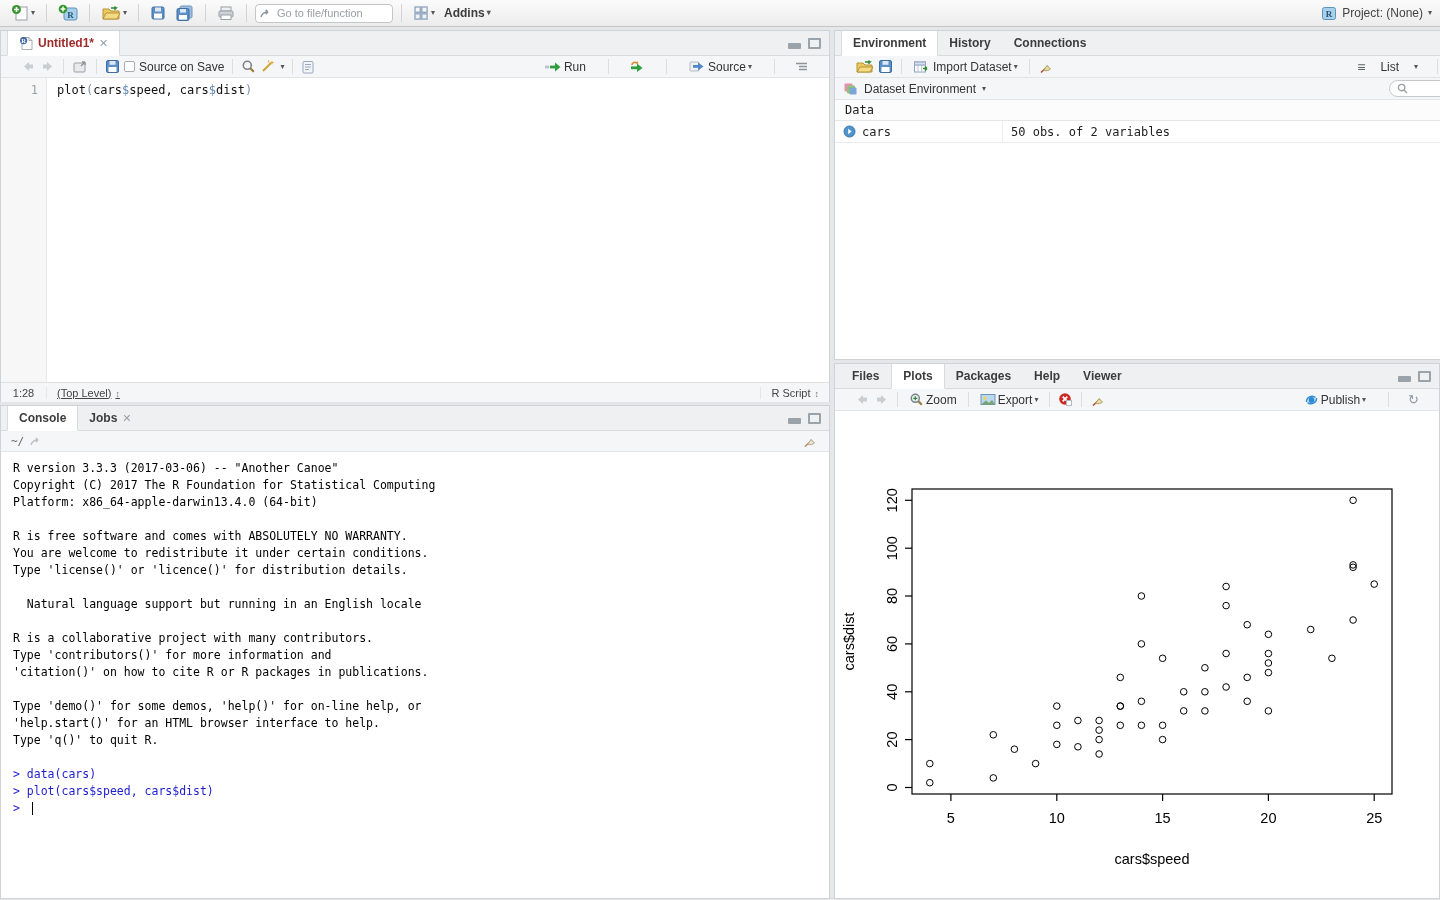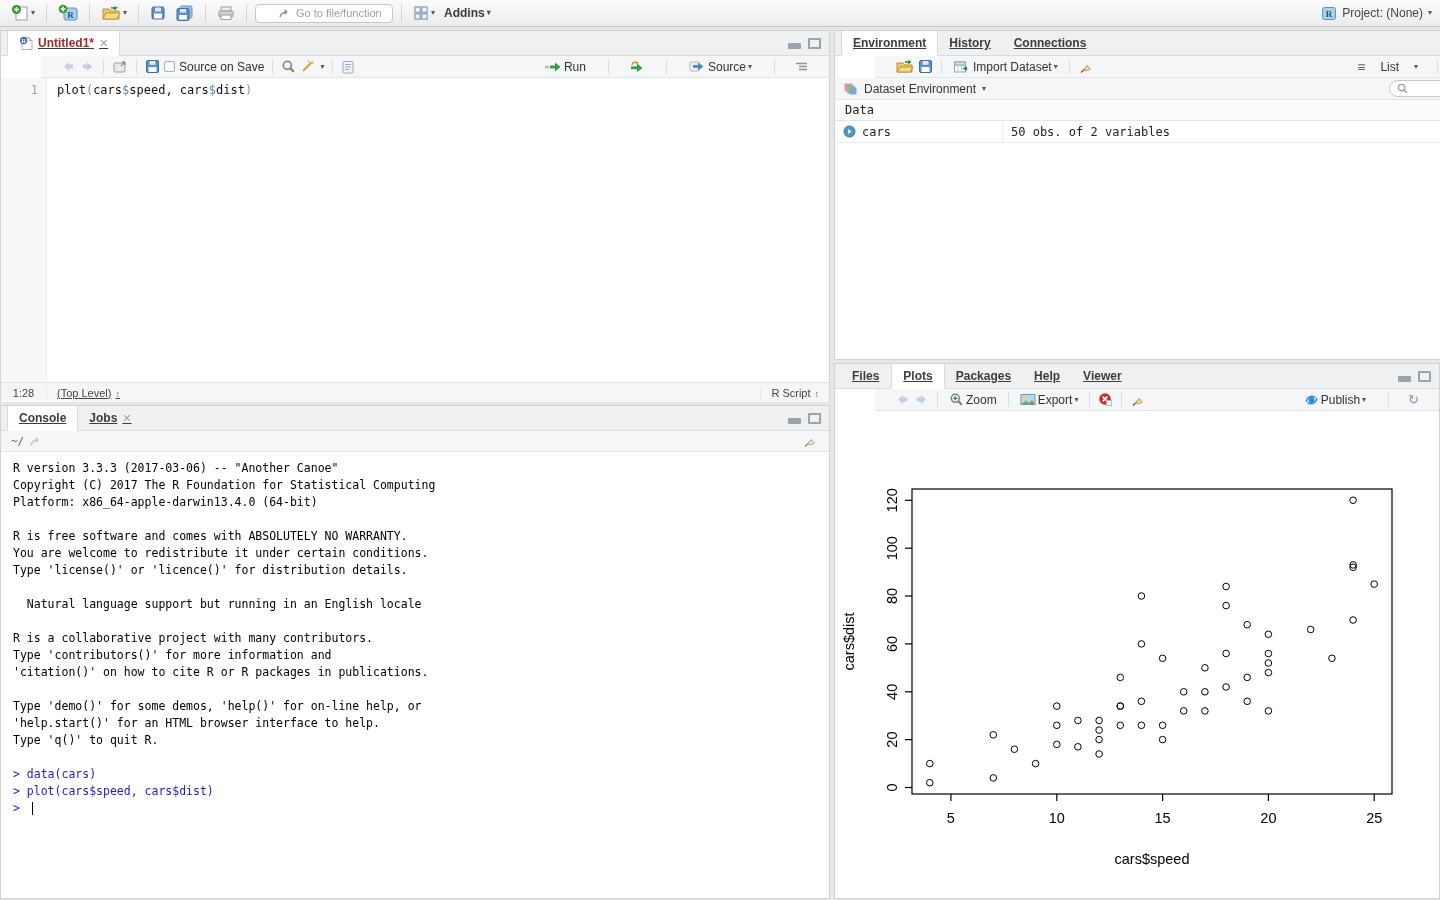--- a/index.html
+++ b/index.html
@@ -9,46 +9,46 @@
 
   
   .toolbar-top { position:absolute; top:0; left:0; right:0; height:27px;
     background:linear-gradient(#fbfbfb,#ececec); border-bottom:1px solid #c6c6c6;
     display:flex; align-items:center; padding:0 8px; gap:3px; }
   .tb-sep { width:1px; height:18px; background:#d4d4d4; margin:0 5px; }
   .tb-btn { display:flex; align-items:center; gap:2px; padding:2px 3px; border-radius:3px; }
   .caret { font-size:8px; color:#555; line-height:1; }
   .caret::after { content:"▾"; }
   .goto-box { display:flex; align-items:center; gap:5px; width:138px; height:19px;
-    background:#fff; border:1px solid #c3c6c9; border-radius:4px; padding:0 23px; }
+    background:#fff; border:1px solid #c3c6c9; border-radius:4px; padding:0 4px; }
   .goto-box input { border:none; outline:none; width:100px; font-size:11px; color:#333;
     font-family:"Liberation Sans",sans-serif; background:transparent; }
   .goto-box input::placeholder { color:#9aa0a6; }
   .proj { margin-left:auto; display:flex; align-items:center; gap:5px; color:#444; font-size:12px; }
 
   
   .pane { position:absolute; background:#fff; border:1px solid #d0d3d6; }
   #editor-pane  { left:0;     top:30px;  width:830px; height:372px; }
   #console-pane { left:0;     top:405px; width:830px; height:494px; }
   #env-pane     { left:834px; top:30px;  width:674px; height:330px; }
   #plots-pane   { left:834px; top:363px; width:606px; height:536px; }
 
   .tabstrip { display:flex; align-items:stretch; height:25px; background:#eff0f2;
     border-bottom:1px solid #d8dadc; }
   .tab { display:flex; align-items:center; gap:5px; padding:0 11px; font-weight:bold;
-    color:#3c3c3c; font-size:12px; border-right:1px solid transparent; cursor:default;text-decoration:underline; }
+    color:#3c3c3c; font-size:12px; border-right:1px solid transparent; cursor:default; }
   .tab.active { background:#fff; border-right:1px solid #d8dadc; border-left:1px solid #d8dadc;
     margin-bottom:-1px; border-bottom:1px solid #fff; }
   .tab .x { color:#9aa0a6; font-weight:normal; font-size:11px; }
   .winctl { margin-left:auto; display:flex; align-items:center; gap:7px; padding-right:8px; }
   .win-min { width:13px; height:6px; background:#9aa2aa; border-radius:1px; margin-top:5px; }
   .win-max { width:13px; height:11px; border:2px solid #9aa2aa; border-radius:1px; }
 
   .ptoolbar { display:flex; align-items:center; height:22px; background:#f5f6f7;
-    border-bottom:1px solid #e2e4e6; padding:0 20px; gap:4px; font-size:12px; color:#333;margin-left:40px; }
+    border-bottom:1px solid #e2e4e6; padding:0 20px; gap:4px; font-size:12px; color:#333; }
   .ptb-sep { width:1px; height:15px; background:#dcdee0; margin:0 4px; }
   .right-group { margin-left:auto; display:flex; align-items:center; gap:15px; }
   .dim { color:#c3cad0; }
 
   
   .code-area { display:flex; font-family:"DejaVu Sans Mono",monospace; font-size:12px;
     height:304px; background:#fff; }
   .gutter { width:46px; background:#f7f7f7; border-right:1px solid #e8e8e8;
     color:#9da2a6; text-align:right; padding:4px 8px 0 0; line-height:17px; }
   .code-lines { padding:4px 0 0 10px; line-height:17px; color:#111; white-space:pre; }

